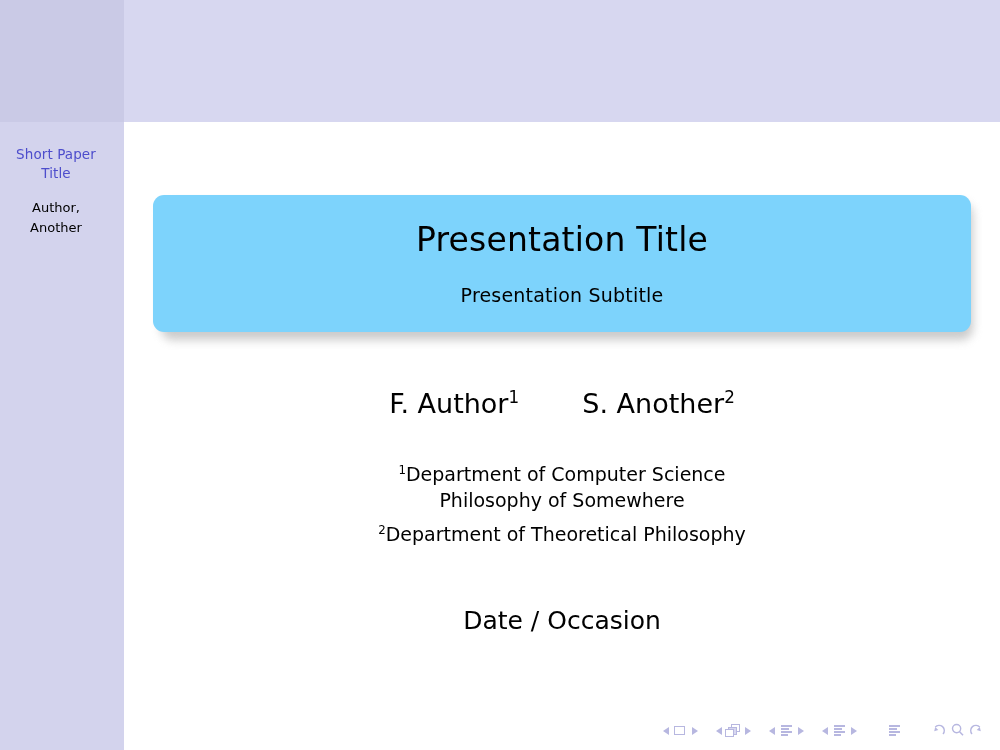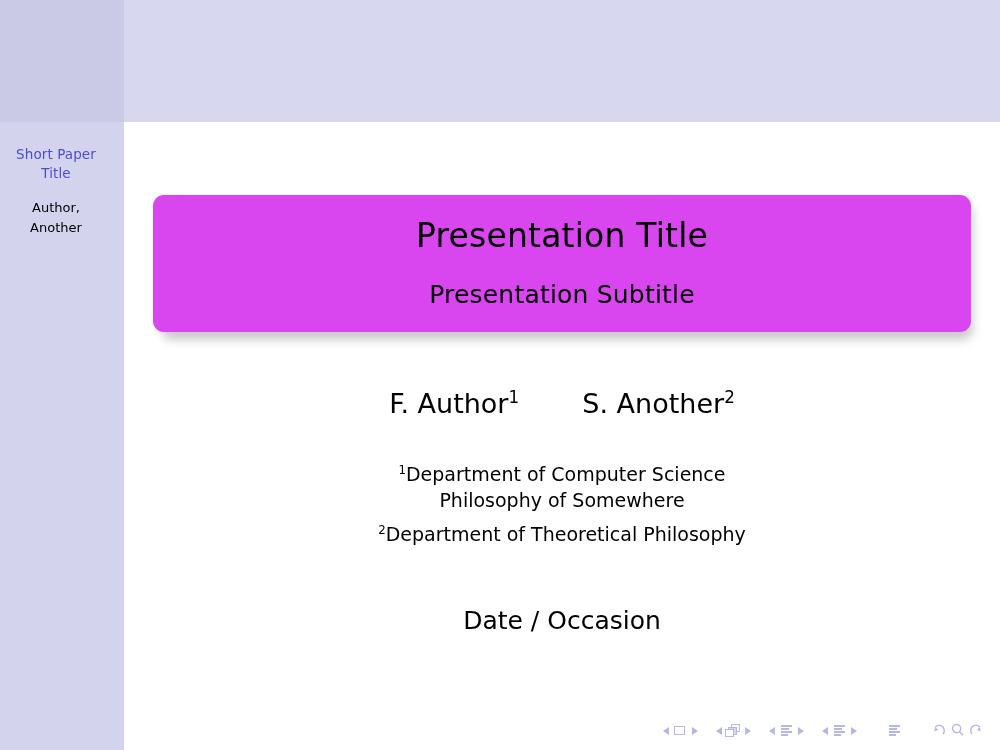--- a/index.html
+++ b/index.html
@@ -81,34 +81,34 @@
     filter: blur(5px);
     opacity: 0.75;
   }
   #titleblock {
     position: absolute;
     left: 153px;
     top: 195px;
     width: 818px;
     height: 137px;
     border-radius: 11px;
-    background: #d946ef;
+    background: #7dd3fc;
     display: flex;
     flex-direction: column;
     align-items: center;
     justify-content: center;
   }
   #presentation-title {
     font-size: 33px;
     color: #000000;
     line-height: 1.15;
     letter-spacing: 0.2px;
   }
   #presentation-subtitle {
-    font-size: 25px;
+    font-size: 19px;
     color: #000000;
     line-height: 1.15;
     margin-top: 26px;
     letter-spacing: 0.2px;
   }
 
   
   #content {
     position: absolute;
     left: 124px;

